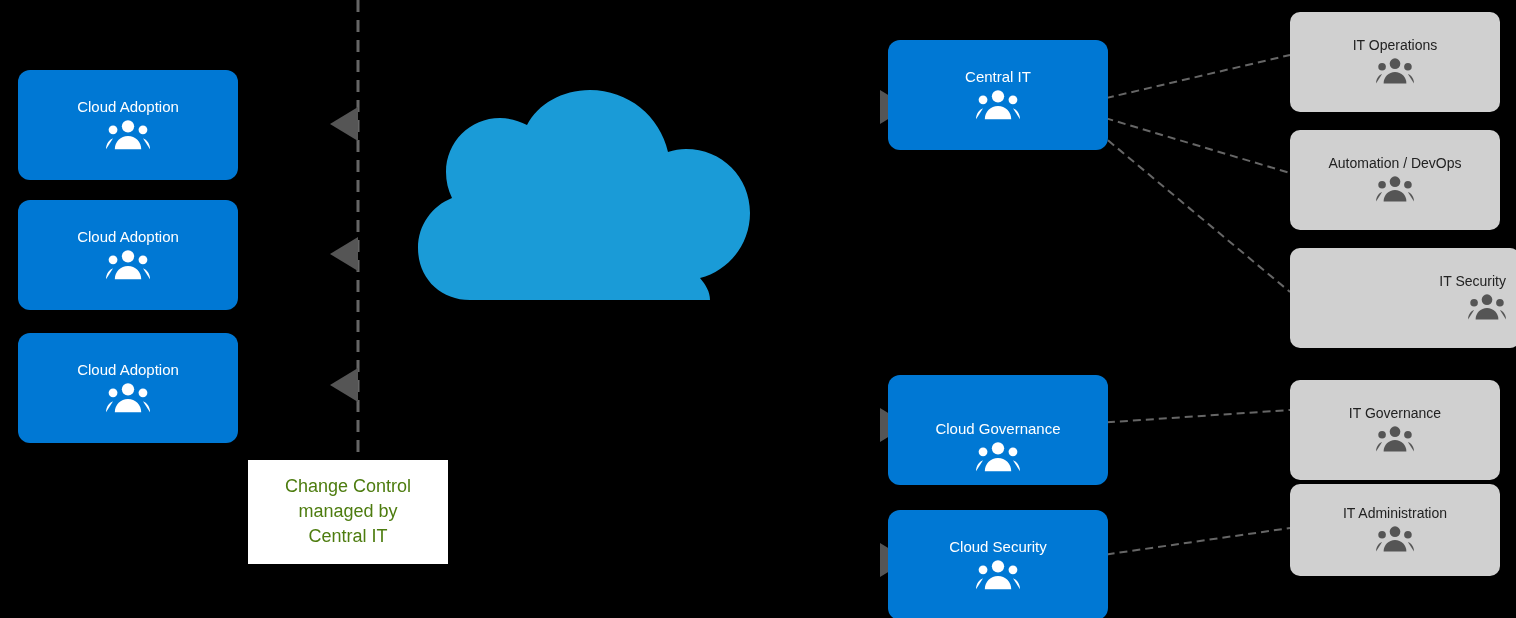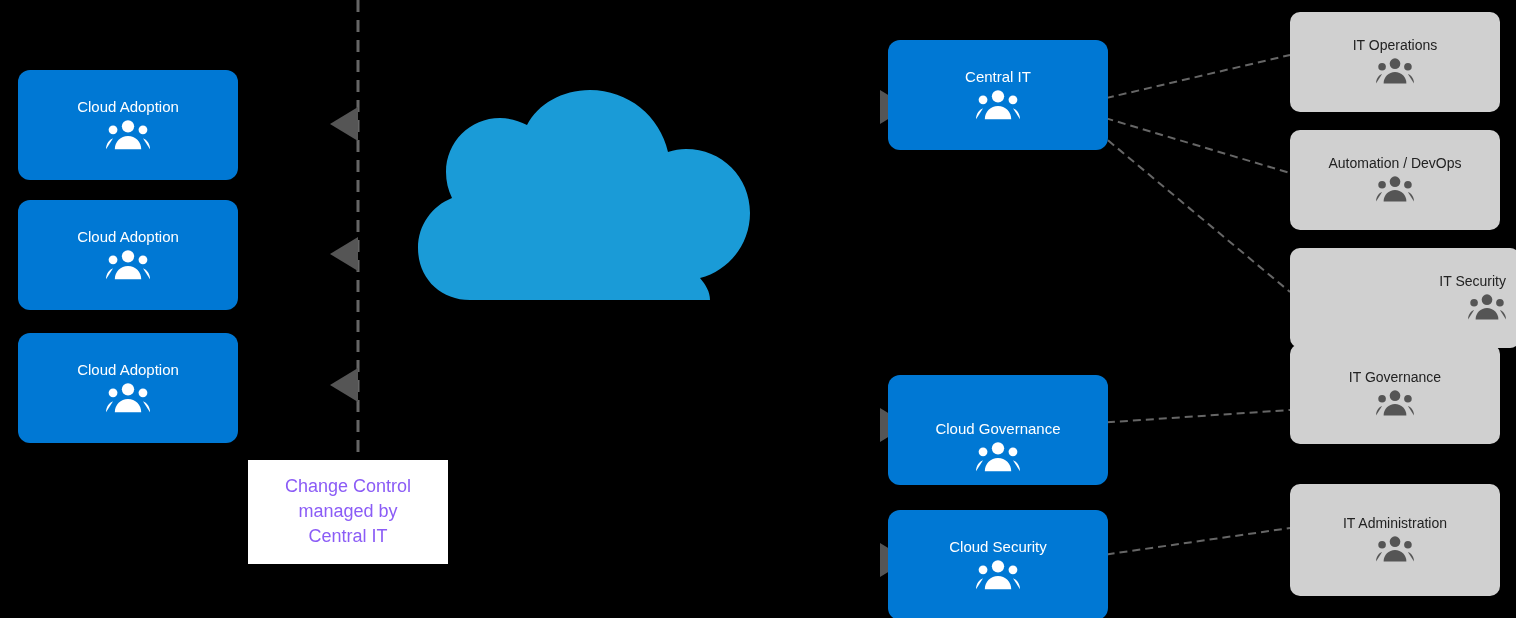--- a/index.html
+++ b/index.html
@@ -58,21 +58,21 @@
     .people-icon-sm {
       width: 38px;
       height: 30px;
       margin-top: 4px;
     }
 
     
     .text-box {
       position: absolute;
       background: #fff;
-      color: #8b5cf6;
+      color: #4d7c0f;
       font-size: 18px;
       font-weight: 400;
       text-align: center;
       line-height: 1.4;
       padding: 14px 18px;
       border: none;
     }
 
     
     .cloud-container {
@@ -247,33 +247,33 @@
     <svg class="people-icon-sm" viewBox="0 0 50 38" fill="#555" xmlns="http://www.w3.org/2000/svg">
       <circle cx="25" cy="8" r="7"></circle>
       <path d="M10 34c0-8.3 6.7-15 15-15s15 6.7 15 15"></path>
       <circle cx="8" cy="12" r="5"></circle>
       <path d="M0 34c0-6 3.6-11 8-12.5"></path>
       <circle cx="42" cy="12" r="5"></circle>
       <path d="M50 34c0-6-3.6-11-8-12.5"></path>
     </svg>
   </div>
 
-  <div class="gray-box" style="top:344px;left:1290px;width:210px;height:100px;">
+  <div class="gray-box" style="top:380px;left:1290px;width:210px;height:100px;">
     <span>IT Governance</span>
     <svg class="people-icon-sm" viewBox="0 0 50 38" fill="#555" xmlns="http://www.w3.org/2000/svg">
       <circle cx="25" cy="8" r="7"></circle>
       <path d="M10 34c0-8.3 6.7-15 15-15s15 6.7 15 15"></path>
       <circle cx="8" cy="12" r="5"></circle>
       <path d="M0 34c0-6 3.6-11 8-12.5"></path>
       <circle cx="42" cy="12" r="5"></circle>
       <path d="M50 34c0-6-3.6-11-8-12.5"></path>
     </svg>
   </div>
 
-  <div class="gray-box" style="top:484px;left:1290px;width:210px;height:112px;">
+  <div class="gray-box" style="top:484px;left:1290px;width:210px;height:92px;">
     <span>IT Administration</span>
     <svg class="people-icon-sm" viewBox="0 0 50 38" fill="#555" xmlns="http://www.w3.org/2000/svg">
       <circle cx="25" cy="8" r="7"></circle>
       <path d="M10 34c0-8.3 6.7-15 15-15s15 6.7 15 15"></path>
       <circle cx="8" cy="12" r="5"></circle>
       <path d="M0 34c0-6 3.6-11 8-12.5"></path>
       <circle cx="42" cy="12" r="5"></circle>
       <path d="M50 34c0-6-3.6-11-8-12.5"></path>
     </svg>
   </div>

